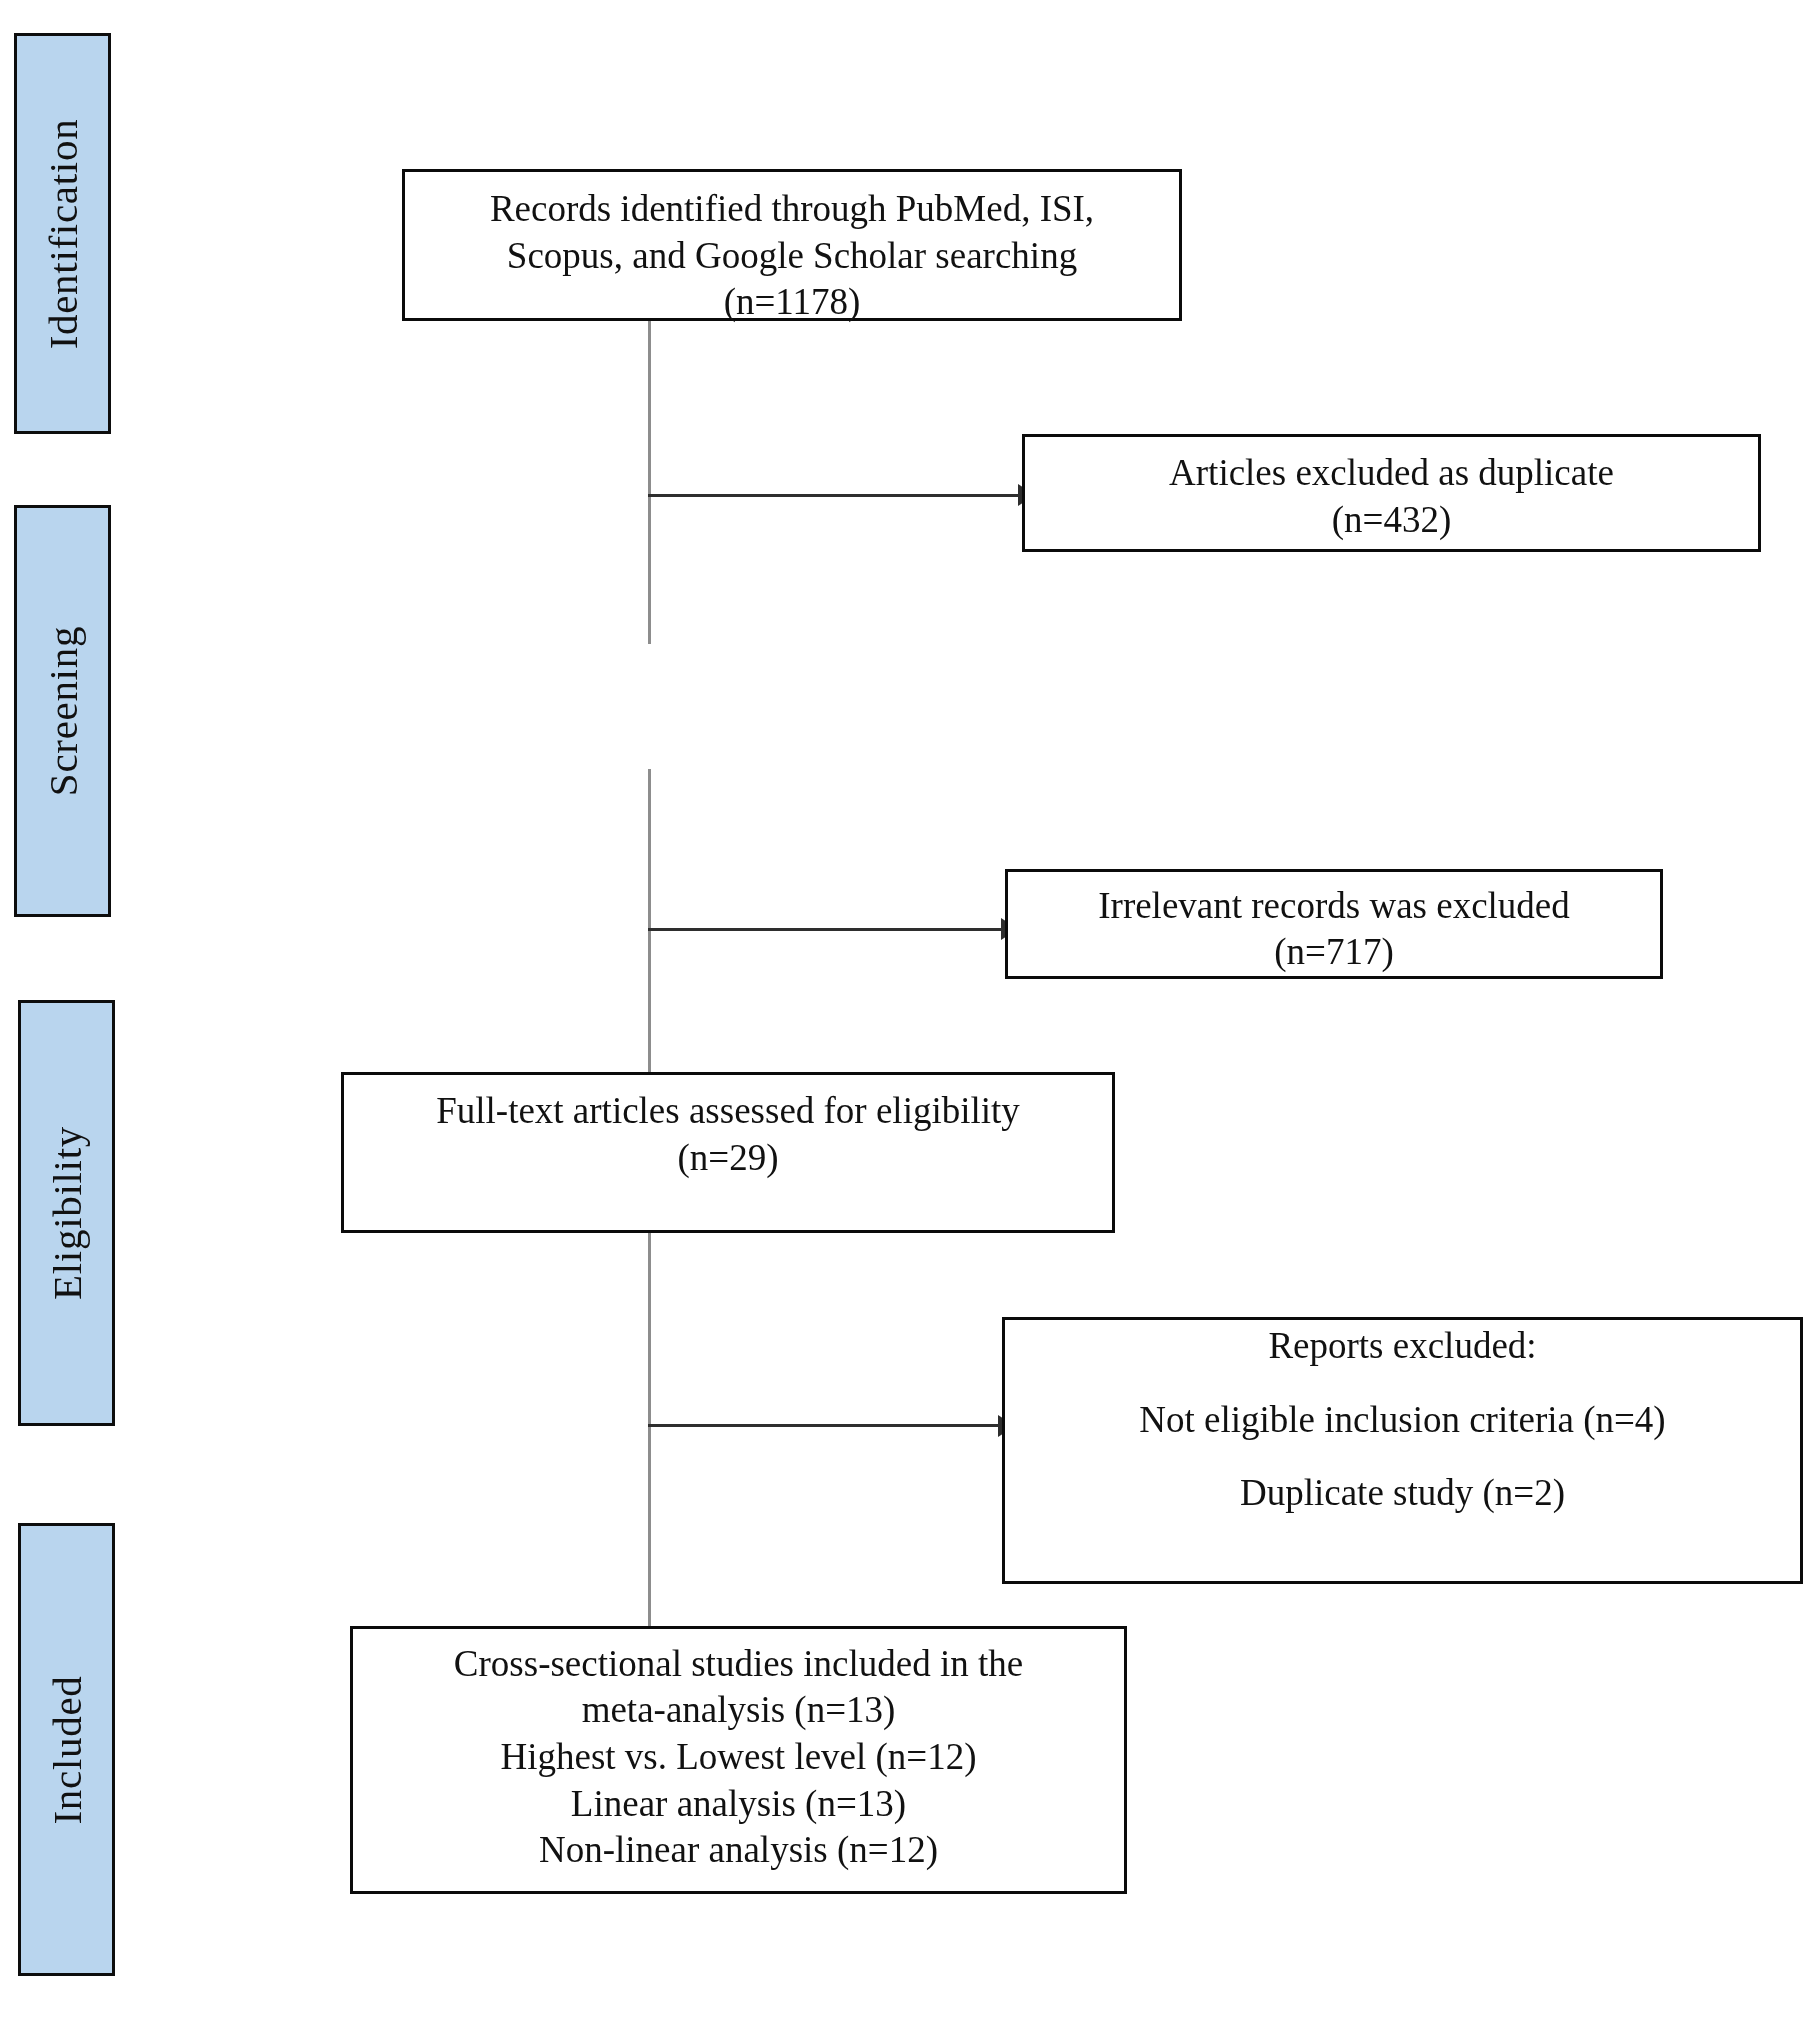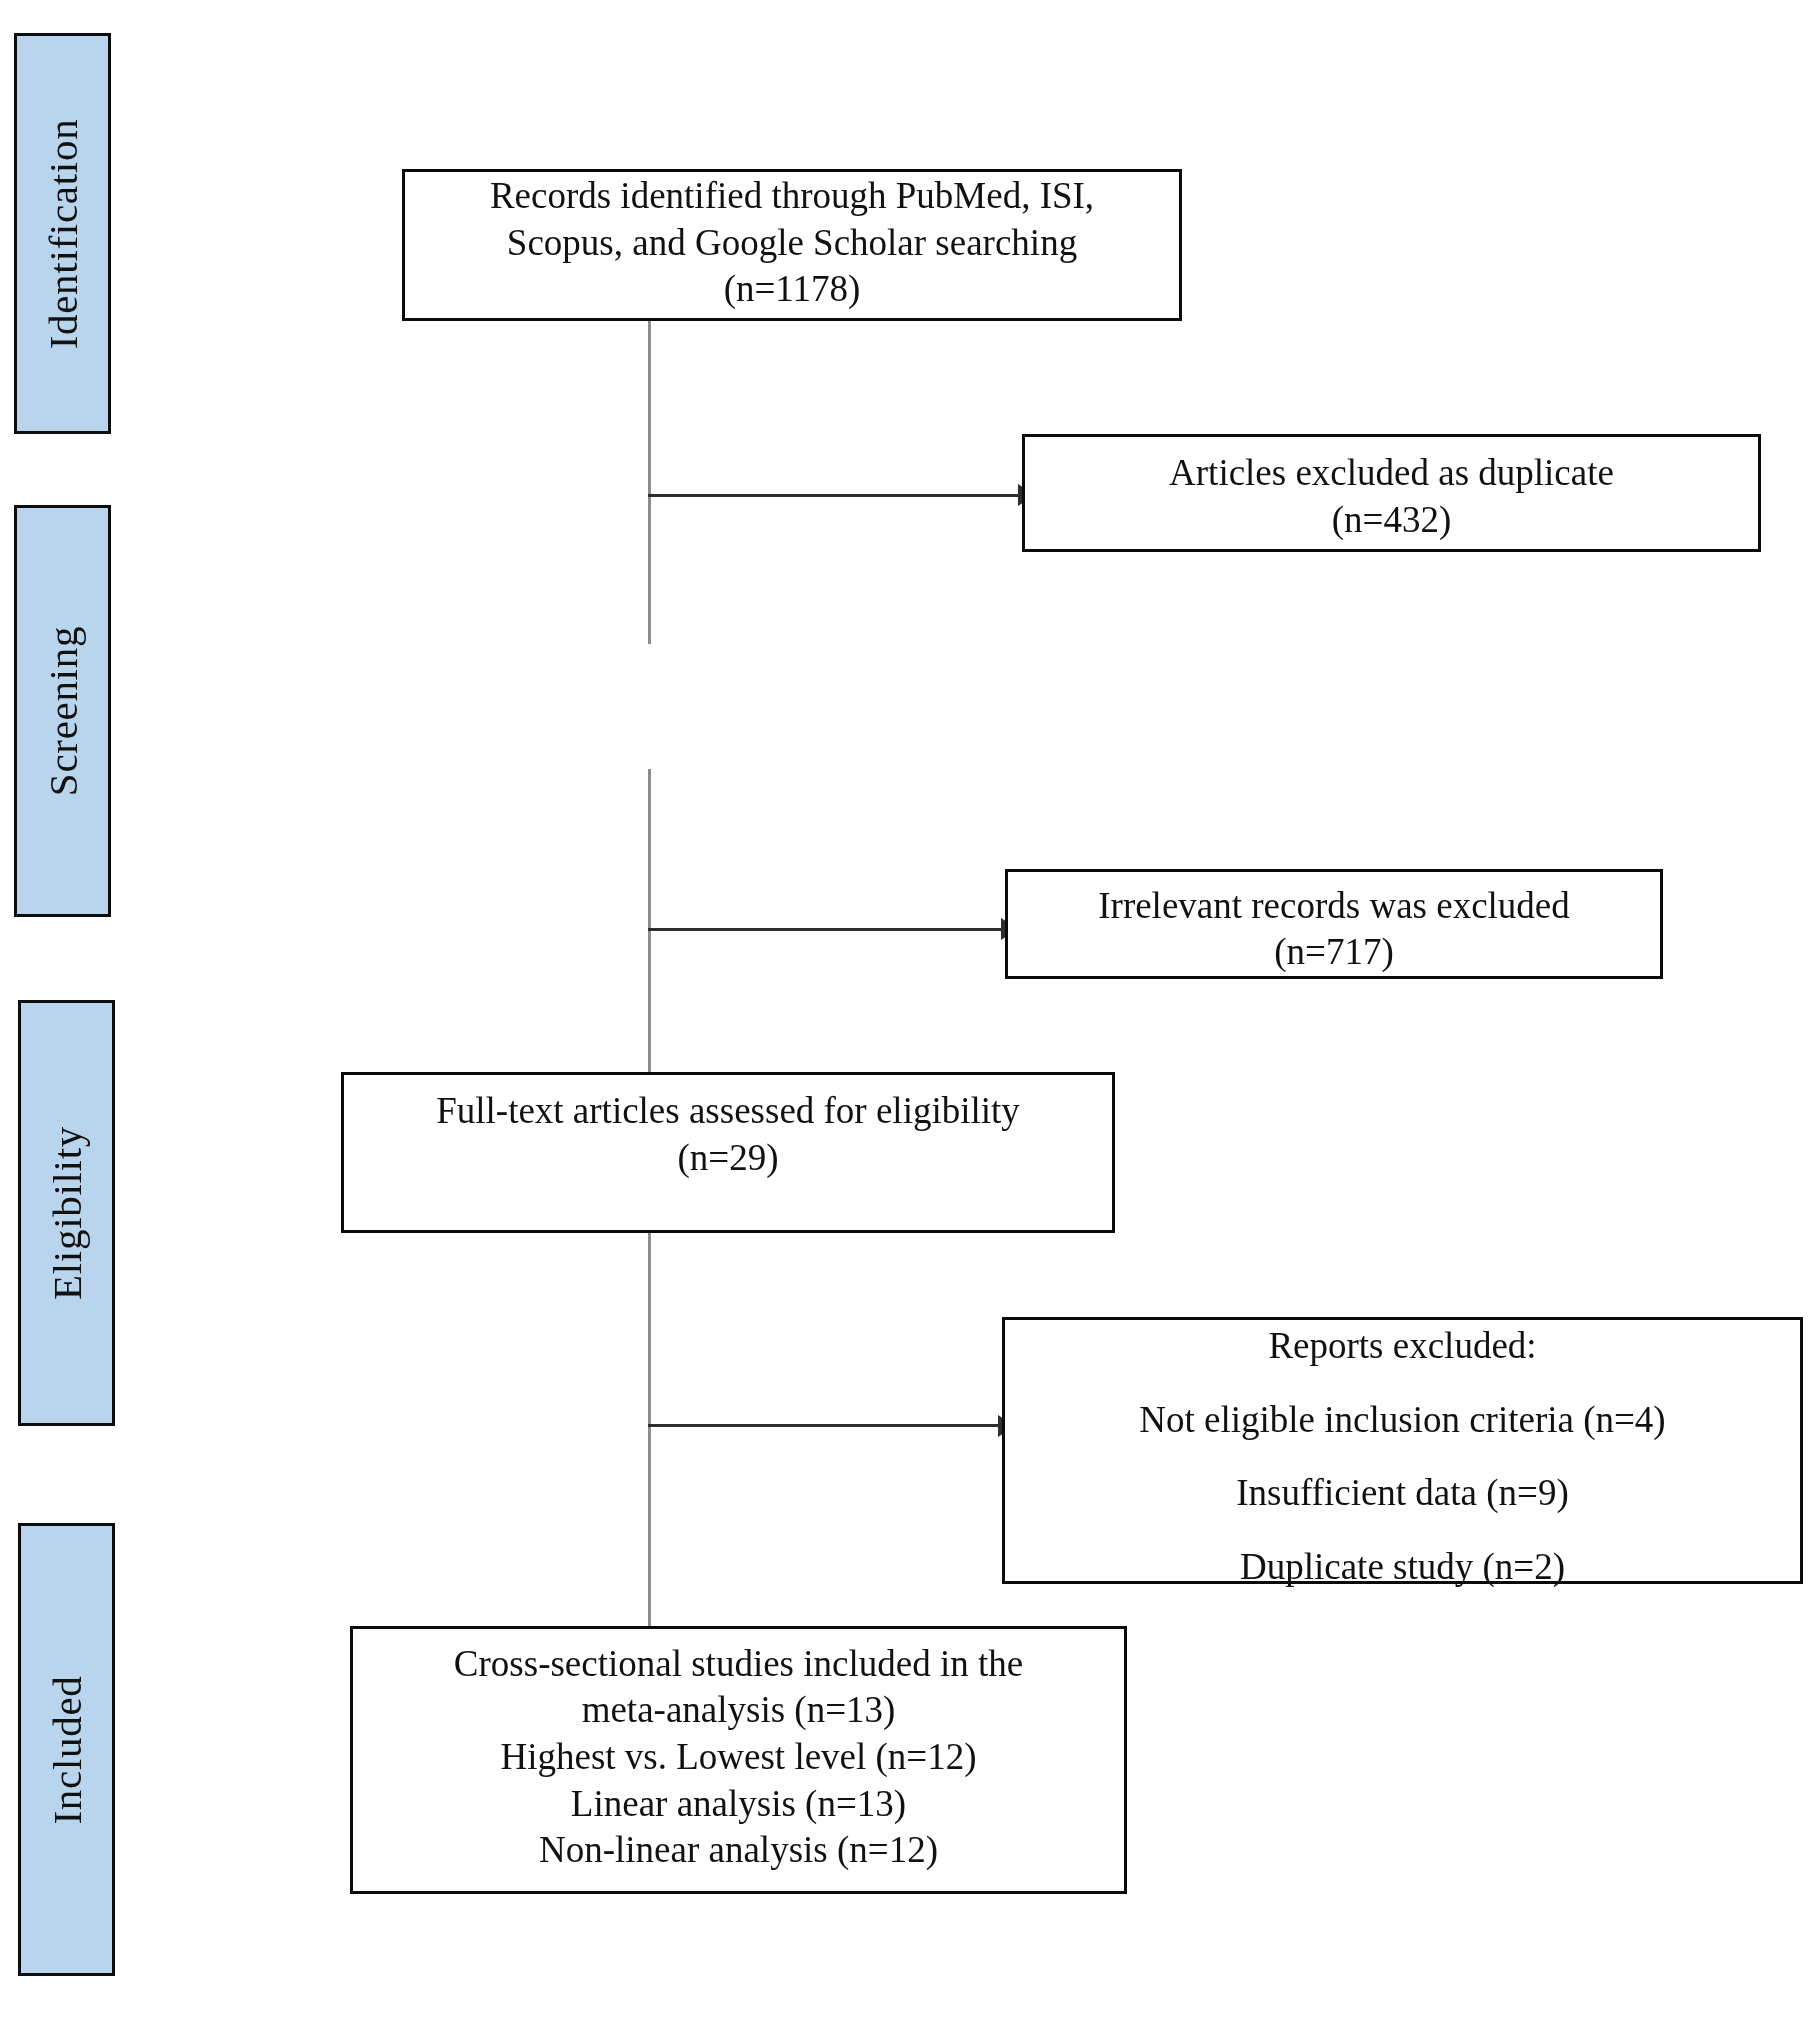--- a/index.html
+++ b/index.html
@@ -40,21 +40,21 @@
 
   
   .flow-box {
     position: absolute;
     background: #ffffff;
     border: 3.3px solid #0b0b0b;
     box-sizing: border-box;
     display: flex;
     flex-direction: column;
     align-items: center;
-    padding-top: 1px;
+    padding-top: 14px;
   }
   .flow-box .line {
     display: block;
     width: 100%;
     text-align: center;
     font-size: 37px;
     line-height: 1.26;
     color: #111111;
     white-space: nowrap;
     font-family: "Liberation Serif", "DejaVu Serif", serif;
@@ -132,21 +132,20 @@
   </div>
 
   <div class="flow-box" style="left:341px; top:1072px; width:774px; height:161px; padding-top:13px;">
     <span class="line">Full-text articles assessed for eligibility</span>
     <span class="line">(n=29)</span>
   </div>
 
   <div class="flow-box" style="left:1002px; top:1317px; width:801px; height:267px; padding-top:3px;gap:27px;">
     <span class="line">Reports excluded:</span>
     <span class="line">Not eligible inclusion criteria (n=4)</span>
-    <span class="line">Insufficient data (n=9)</span>
     <span class="line">Duplicate study (n=2)</span>
   </div>
 
   <div class="flow-box" style="left:350px; top:1626px; width:777px; height:268px; padding-top:11.8px;">
     <span class="line">Cross-sectional studies included in the</span>
     <span class="line">meta-analysis (n=13)</span>
     <span class="line">Highest vs. Lowest level (n=12)</span>
     <span class="line">Linear analysis (n=13)</span>
     <span class="line">Non-linear analysis (n=12)</span>
   </div>

